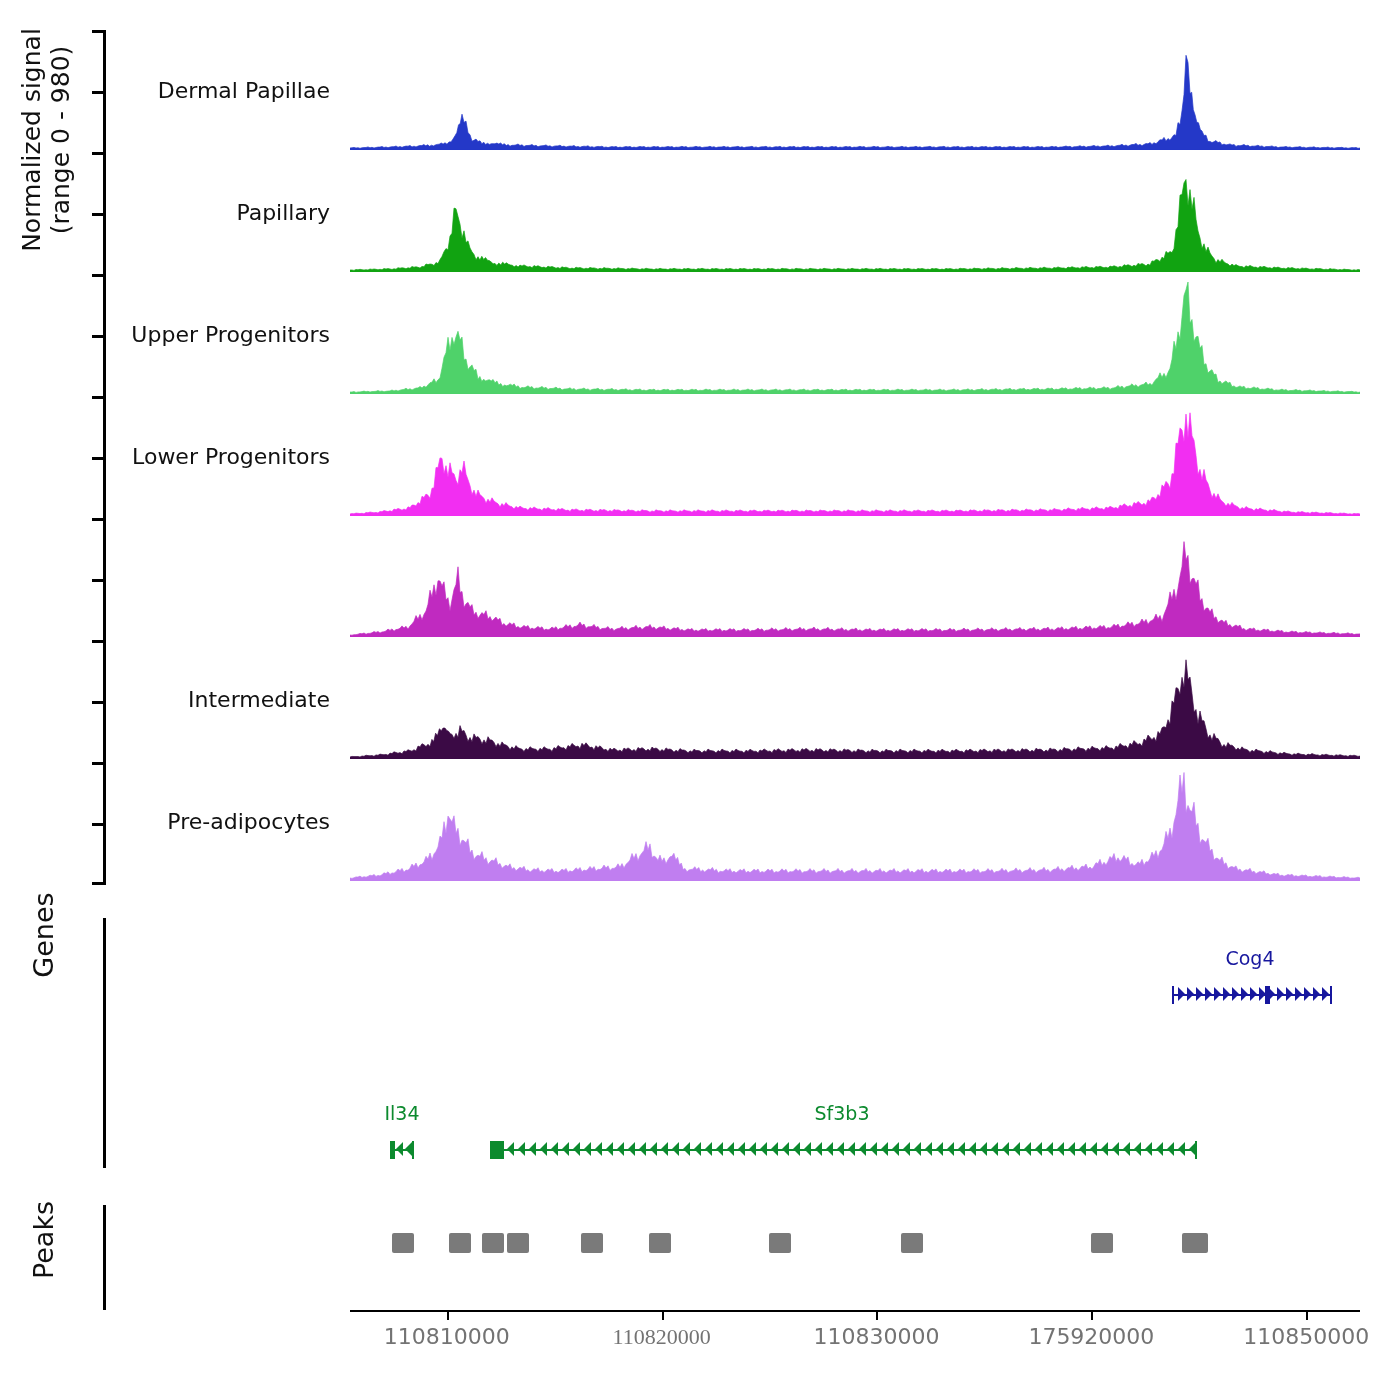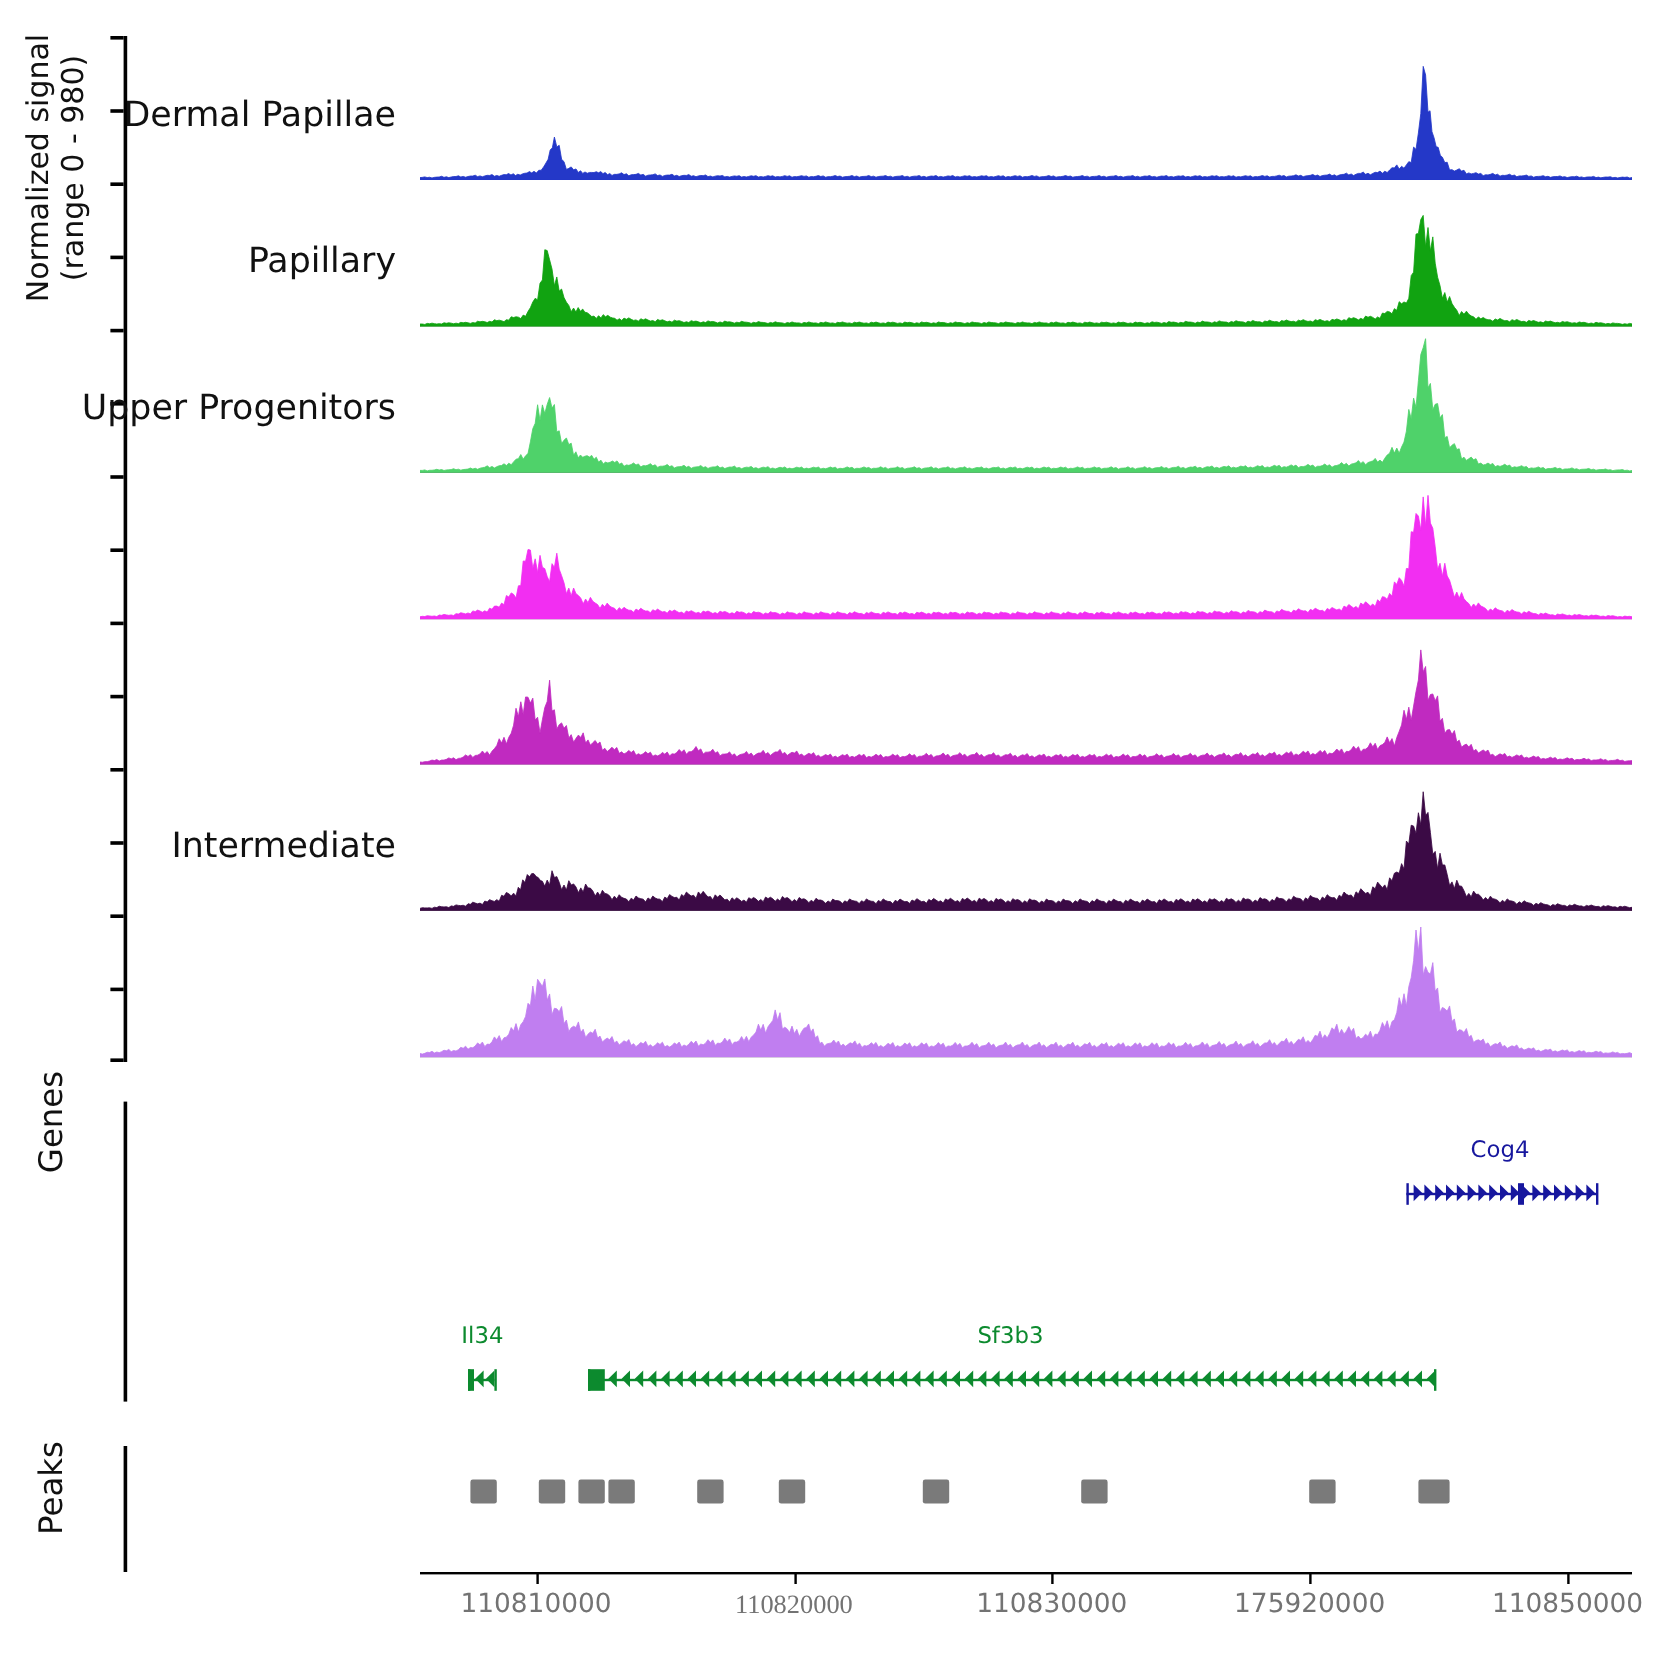--- a/index.html
+++ b/index.html
@@ -33,21 +33,21 @@
 
   
   .spine{position:absolute;background:#000;width:3px;}
   .tick{position:absolute;background:#000;height:3px;width:11px;left:-11px;}
 
   
   .track{position:absolute;left:350px;width:1010px;height:112px;}
   .track .baseline{position:absolute;left:0;right:0;bottom:0;height:1px;background:#555;}
   .track svg{position:absolute;left:0;bottom:0;width:1010px;height:112px;display:block;}
   .track-name{
-    position:absolute;font-size:29px;color:#111;white-space:nowrap;
+    position:absolute;font-size:22px;color:#111;white-space:nowrap;
     text-align:right;
   }
 
   
   .genes-panel{position:absolute;left:350px;top:905px;width:1010px;height:270px;}
   .gene-row{position:absolute;left:0;width:1010px;height:40px;}
   .gene-line{position:absolute;top:19px;height:2px;}
   .gene-exon{position:absolute;top:11px;height:18px;}
   .gene-label{position:absolute;font-size:19px;white-space:nowrap;}
 
@@ -112,20 +112,21 @@
     </div>
 
   <div class="track-name" style="left:0px;top:322px;width:330px;">Upper Progenitors</div>
   <div class="track" id="trk2" style="top:282px;">
     <div class="baseline"></div>
   <svg viewBox="0 0 1010 112" preserveAspectRatio="none">
         <path d="M 0 112 L 0 110 L 2.0 110.0 L 4.0 109.6 L 6.0 110.4 L 8.0 109.9 L 10.0 109.9 L 12.0 109.6 L 14.0 109.1 L 16.0 109.7 L 18.0 109.3 L 20.0 110.1 L 22.0 109.6 L 24.0 109.5 L 26.0 109.3 L 28.0 108.6 L 30.0 109.4 L 32.0 109.0 L 34.0 109.8 L 36.0 109.3 L 38.0 109.1 L 40.0 108.9 L 42.0 108.0 L 44.0 108.9 L 46.0 108.2 L 48.0 109.1 L 50.0 108.2 L 52.0 107.7 L 54.0 107.4 L 56.0 106.2 L 58.0 107.7 L 60.0 106.7 L 62.0 108.0 L 64.0 106.9 L 66.0 106.1 L 68.0 105.9 L 70.0 104.5 L 72.0 105.9 L 74.0 104.0 L 76.0 105.3 L 78.0 102.9 L 80.0 100.7 L 82.0 100.2 L 84.0 96.8 L 86.0 100.7 L 88.0 97.8 L 90.0 96.0 L 92.0 86.2 L 94.0 75.2 L 96.0 70.8 L 98.0 55.3 L 100.0 68.5 L 102.0 55.4 L 104.0 62.6 L 106.0 55.0 L 108.0 49.3 L 110.0 58.1 L 112.0 55.1 L 114.0 78.0 L 116.0 77.0 L 118.0 87.6 L 120.0 84.9 L 122.0 82.9 L 124.0 88.5 L 126.0 87.3 L 128.0 97.4 L 129.9 94.5 L 131.8 99.5 L 133.7 97.2 L 135.6 99.1 L 137.4 98.2 L 139.3 97.7 L 141.2 98.9 L 143.1 97.5 L 145.0 100.8 L 146.9 99.0 L 148.8 103.1 L 150.8 101.5 L 152.7 104.6 L 154.6 103.1 L 156.5 103.8 L 158.5 103.2 L 160.4 102.2 L 162.3 103.4 L 164.2 102.1 L 166.2 104.9 L 168.1 103.8 L 170.0 106.6 L 172.0 105.4 L 174.0 105.8 L 176.0 105.1 L 178.0 103.8 L 180.0 105.5 L 182.0 104.6 L 184.0 107.1 L 186.0 106.0 L 188.0 106.2 L 190.0 105.6 L 192.0 104.4 L 194.0 106.2 L 196.0 105.3 L 198.0 107.5 L 200.0 106.5 L 202.0 106.5 L 204.0 106.2 L 206.0 105.1 L 208.0 106.8 L 210.0 106.1 L 212.0 108.0 L 214.0 107.1 L 216.0 106.9 L 218.0 106.7 L 220.0 105.8 L 222.0 107.4 L 224.0 106.6 L 226.0 108.3 L 228.0 107.4 L 230.0 107.1 L 232.0 106.9 L 234.0 106.0 L 236.0 107.6 L 238.0 106.9 L 240.0 108.4 L 242.0 107.5 L 244.0 107.1 L 246.0 107.1 L 248.0 106.2 L 250.0 107.9 L 252.0 107.2 L 254.0 108.5 L 256.0 107.7 L 258.0 107.2 L 260.0 107.3 L 262.0 106.4 L 264.0 108.1 L 266.0 107.5 L 268.0 108.6 L 270.0 107.8 L 272.0 107.3 L 274.0 107.5 L 276.0 106.7 L 278.0 108.3 L 280.0 107.7 L 282.0 108.7 L 284.0 107.9 L 286.0 107.3 L 288.0 107.7 L 290.0 106.9 L 292.0 108.6 L 294.0 108.0 L 296.0 108.8 L 298.0 108.1 L 300.0 107.4 L 302.0 107.9 L 304.0 107.1 L 306.0 108.7 L 308.0 108.1 L 310.0 108.7 L 312.0 108.1 L 314.0 107.3 L 316.0 107.9 L 318.0 107.2 L 320.0 108.8 L 322.0 108.1 L 324.0 108.6 L 326.0 108.0 L 328.0 107.3 L 330.0 107.9 L 332.0 107.2 L 334.0 108.8 L 336.0 108.2 L 338.0 108.6 L 340.0 108.0 L 342.0 107.2 L 344.0 108.0 L 346.0 107.3 L 348.0 108.9 L 350.0 108.2 L 352.0 108.5 L 354.0 108.0 L 356.0 107.1 L 358.0 108.0 L 360.0 107.4 L 362.0 108.9 L 364.0 108.2 L 366.0 108.4 L 368.0 107.9 L 370.0 107.1 L 372.0 108.1 L 374.0 107.5 L 376.0 108.9 L 378.0 108.2 L 380.0 108.3 L 382.0 107.9 L 384.0 107.0 L 386.0 108.2 L 388.0 107.5 L 390.0 109.0 L 392.0 108.2 L 394.0 108.1 L 396.0 107.9 L 398.0 107.0 L 400.0 108.2 L 402.0 107.6 L 404.0 109.0 L 406.0 108.2 L 408.0 108.0 L 410.0 107.8 L 412.0 107.0 L 414.0 108.3 L 416.0 107.7 L 418.0 109.0 L 420.0 108.2 L 422.0 107.9 L 424.0 107.8 L 426.0 107.0 L 428.0 108.4 L 430.0 107.8 L 432.0 108.9 L 434.0 108.2 L 436.0 107.8 L 438.0 107.8 L 440.0 107.0 L 442.0 108.4 L 444.0 107.9 L 446.0 108.9 L 448.0 108.2 L 450.0 107.7 L 452.0 107.8 L 454.0 107.0 L 456.0 108.5 L 458.0 107.9 L 460.0 108.9 L 462.0 108.2 L 464.0 107.6 L 466.0 107.8 L 468.0 107.1 L 470.0 108.6 L 472.0 108.0 L 474.0 108.8 L 476.0 108.1 L 478.0 107.5 L 480.0 107.8 L 482.0 107.1 L 484.0 108.7 L 486.0 108.0 L 488.0 108.8 L 490.0 108.1 L 492.0 107.4 L 494.0 107.9 L 496.0 107.1 L 498.0 108.7 L 500.0 108.1 L 502.0 108.7 L 504.0 108.0 L 506.0 107.3 L 508.0 107.9 L 510.0 107.2 L 512.0 108.8 L 514.0 108.1 L 516.0 108.6 L 518.0 108.0 L 520.0 107.2 L 522.0 107.9 L 524.0 107.3 L 526.0 108.8 L 528.0 108.2 L 530.0 108.5 L 532.0 108.0 L 534.0 107.2 L 536.0 108.0 L 538.0 107.3 L 540.0 108.9 L 542.0 108.2 L 544.0 108.4 L 546.0 107.9 L 548.0 107.1 L 550.0 108.1 L 552.0 107.4 L 554.0 108.9 L 556.0 108.2 L 558.0 108.3 L 560.0 107.9 L 562.0 107.1 L 564.0 108.1 L 566.0 107.5 L 568.0 108.9 L 570.0 108.2 L 572.0 108.2 L 574.0 107.9 L 576.0 107.0 L 578.0 108.2 L 580.0 107.6 L 582.0 109.0 L 584.0 108.2 L 586.0 108.1 L 588.0 107.9 L 590.0 107.0 L 592.0 108.3 L 594.0 107.7 L 596.0 109.0 L 598.0 108.2 L 600.0 108.0 L 602.0 107.8 L 604.0 106.9 L 606.0 108.3 L 608.0 107.6 L 610.0 108.9 L 612.0 108.1 L 614.0 107.7 L 616.0 107.7 L 618.0 106.8 L 620.0 108.2 L 622.0 107.6 L 624.0 108.8 L 626.0 107.9 L 628.0 107.5 L 630.0 107.5 L 632.0 106.6 L 634.0 108.2 L 636.0 107.5 L 638.0 108.6 L 640.0 107.8 L 642.0 107.2 L 644.0 107.4 L 646.0 106.5 L 648.0 108.1 L 650.0 107.4 L 652.0 108.5 L 654.0 107.6 L 656.0 106.9 L 658.0 107.2 L 660.0 106.3 L 662.0 108.1 L 664.0 107.4 L 666.0 108.3 L 668.0 107.4 L 670.0 106.7 L 672.0 107.1 L 674.0 106.2 L 676.0 108.1 L 678.0 107.3 L 680.0 108.1 L 682.0 107.3 L 684.0 106.4 L 686.0 107.0 L 688.0 106.1 L 690.0 108.0 L 692.0 107.2 L 694.0 107.9 L 696.0 107.1 L 698.0 106.1 L 700.0 106.9 L 702.0 106.0 L 704.0 108.0 L 706.0 107.1 L 708.0 107.6 L 710.0 106.8 L 712.0 105.8 L 714.0 106.7 L 716.0 105.8 L 718.0 107.8 L 720.0 106.9 L 722.0 107.3 L 724.0 106.5 L 726.0 105.4 L 728.0 106.6 L 730.0 105.6 L 732.0 107.7 L 734.0 106.7 L 736.0 106.9 L 738.0 106.3 L 740.0 105.0 L 742.0 106.4 L 744.0 105.5 L 746.0 107.6 L 748.0 106.5 L 750.0 106.6 L 752.0 106.0 L 754.0 104.7 L 756.0 106.3 L 758.0 105.3 L 760.0 107.4 L 762.0 106.2 L 764.0 105.9 L 766.0 105.2 L 768.0 103.5 L 770.0 105.4 L 772.0 104.1 L 774.0 106.4 L 776.0 104.8 L 778.0 104.3 L 780.0 103.7 L 782.0 101.8 L 784.0 104.2 L 786.0 102.7 L 788.0 105.3 L 790.0 103.5 L 792.0 102.7 L 794.0 102.2 L 796.0 100.0 L 798.0 103.1 L 800.0 101.4 L 802.0 103.3 L 804.0 99.9 L 806.0 97.2 L 808.0 95.7 L 810.0 90.8 L 812.0 95.6 L 814.0 91.4 L 816.0 95.7 L 818.0 90.5 L 820.0 86.4 L 822.0 77.3 L 824.0 59.2 L 826.0 66.9 L 828.0 49.8 L 830.0 57.6 L 832.0 35.2 L 834.0 13.5 L 836.0 7.7 L 838.0 0.0 L 840.0 41.2 L 842.0 37.5 L 844.0 59.5 L 846.0 54.9 L 848.0 54.3 L 850.0 66.3 L 852.0 63.5 L 854.0 82.7 L 856.0 81.7 L 858.0 91.1 L 860.0 89.0 L 862.0 87.7 L 864.0 92.6 L 866.0 92.0 L 868.0 100.5 L 870.0 99.0 L 872.0 101.7 L 874.0 100.3 L 876.0 98.9 L 878.0 101.2 L 880.0 100.2 L 882.0 104.7 L 884.0 103.9 L 886.0 105.5 L 888.0 105.0 L 890.0 103.9 L 892.0 105.2 L 894.0 104.2 L 896.0 106.9 L 898.0 106.0 L 900.0 106.7 L 902.0 106.0 L 904.0 104.9 L 906.0 106.3 L 908.0 105.5 L 910.0 107.8 L 912.0 107.0 L 914.0 107.4 L 916.0 106.9 L 918.0 106.1 L 920.0 107.3 L 922.0 106.7 L 924.0 108.6 L 926.0 107.9 L 928.0 108.2 L 930.0 107.9 L 932.0 107.1 L 934.0 108.2 L 936.0 107.6 L 938.0 109.1 L 940.0 108.5 L 942.0 108.5 L 944.0 108.2 L 946.0 107.5 L 948.0 108.6 L 950.0 108.1 L 952.0 109.4 L 954.0 108.8 L 956.0 108.8 L 958.0 108.6 L 960.0 107.9 L 962.0 109.0 L 964.0 108.6 L 966.0 109.6 L 968.0 109.1 L 970.0 109.0 L 972.0 108.9 L 974.0 108.4 L 976.0 109.4 L 978.0 109.0 L 980.0 109.9 L 982.0 109.4 L 984.0 109.3 L 986.0 109.3 L 988.0 108.8 L 990.0 109.7 L 992.0 109.4 L 994.0 110.2 L 996.0 109.8 L 998.0 109.6 L 1000.0 109.6 L 1002.0 109.3 L 1004.0 110.1 L 1006.0 109.8 L 1008.0 110.4 L 1010.0 110.1 L 1010 112 Z" fill="#4fd26a" stroke="#4fd26a" stroke-width="0.7"></path>
       </svg>
     </div>
 
+  <div class="track-name" style="left:0px;top:444px;width:330px;">Lower Progenitors</div>
   <div class="track" id="trk3" style="top:404px;">
     <div class="baseline"></div>
   <svg viewBox="0 0 1010 112" preserveAspectRatio="none">
         <path d="M 0 112 L 0 110 L 2.0 109.6 L 4.0 109.8 L 6.0 109.1 L 8.0 109.3 L 10.0 109.6 L 12.0 109.3 L 14.0 109.8 L 16.0 108.5 L 18.0 108.8 L 20.0 108.0 L 22.0 108.4 L 24.0 108.8 L 26.0 108.4 L 28.0 109.0 L 30.0 107.4 L 32.0 107.7 L 34.0 106.6 L 36.0 107.1 L 38.0 107.6 L 40.0 106.8 L 42.0 107.6 L 44.0 105.1 L 46.0 105.7 L 48.0 104.4 L 50.0 105.2 L 52.0 106.2 L 54.0 105.0 L 56.0 106.1 L 58.0 102.8 L 60.0 103.7 L 62.0 101.1 L 64.0 101.1 L 66.0 102.0 L 68.0 98.6 L 70.0 99.9 L 72.0 92.3 L 74.0 93.5 L 76.0 90.1 L 78.0 91.3 L 80.0 94.4 L 82.0 84.2 L 84.0 84.0 L 86.0 63.5 L 88.0 63.7 L 90.0 53.9 L 92.0 54.4 L 94.0 69.8 L 96.0 61.7 L 98.0 73.2 L 100.0 58.8 L 102.0 68.7 L 104.0 69.9 L 106.0 76.5 L 108.0 80.7 L 110.0 65.7 L 112.0 68.9 L 114.0 57.0 L 116.0 70.3 L 118.0 75.7 L 120.0 81.7 L 122.0 90.7 L 124.0 86.1 L 126.0 92.6 L 128.0 86.0 L 130.0 90.8 L 132.0 92.3 L 134.0 94.5 L 136.0 99.2 L 138.0 95.2 L 140.0 98.2 L 142.0 93.8 L 144.0 97.1 L 146.0 98.5 L 148.0 99.8 L 150.0 103.0 L 152.0 99.6 L 154.0 101.7 L 156.0 98.6 L 158.0 101.0 L 160.0 102.2 L 162.0 102.8 L 164.0 105.1 L 166.0 102.4 L 168.0 104.1 L 170.0 102.1 L 172.0 103.6 L 174.0 104.5 L 176.0 104.6 L 178.0 106.3 L 180.0 103.6 L 182.0 104.8 L 184.0 102.9 L 186.0 104.3 L 188.0 105.2 L 190.0 105.1 L 192.0 106.6 L 194.0 104.1 L 196.0 105.2 L 198.0 103.6 L 200.0 104.9 L 202.0 105.9 L 204.0 105.6 L 206.0 107.0 L 208.0 104.6 L 210.0 105.6 L 212.0 104.4 L 214.0 105.5 L 216.0 106.6 L 218.0 106.1 L 220.0 107.4 L 222.0 105.1 L 224.0 106.0 L 226.0 104.9 L 228.0 105.9 L 230.0 107.0 L 232.0 106.3 L 234.0 107.4 L 236.0 105.2 L 238.0 106.1 L 240.0 105.2 L 242.0 106.2 L 244.0 107.3 L 246.0 106.5 L 248.0 107.5 L 250.0 105.3 L 252.0 106.2 L 254.0 105.6 L 256.0 106.4 L 258.0 107.5 L 260.0 106.6 L 262.0 107.5 L 264.0 105.4 L 266.0 106.3 L 268.0 105.9 L 270.0 106.6 L 272.0 107.8 L 274.0 106.7 L 276.0 107.6 L 278.0 105.6 L 280.0 106.5 L 282.0 106.2 L 284.0 106.8 L 286.0 108.0 L 288.0 106.8 L 290.0 107.6 L 292.0 105.7 L 294.0 106.6 L 296.0 106.5 L 298.0 107.1 L 300.0 108.2 L 302.0 106.9 L 304.0 107.7 L 306.0 105.8 L 308.0 106.7 L 310.0 106.7 L 312.0 107.1 L 314.0 108.2 L 316.0 106.8 L 318.0 107.6 L 320.0 105.8 L 322.0 106.7 L 324.0 106.9 L 326.0 107.2 L 328.0 108.2 L 330.0 106.7 L 332.0 107.5 L 334.0 105.8 L 336.0 106.7 L 338.0 107.0 L 340.0 107.2 L 342.0 108.3 L 344.0 106.6 L 346.0 107.4 L 348.0 105.8 L 350.0 106.7 L 352.0 107.1 L 354.0 107.2 L 356.0 108.3 L 358.0 106.5 L 360.0 107.3 L 362.0 105.8 L 364.0 106.7 L 366.0 107.3 L 368.0 107.2 L 370.0 108.3 L 372.0 106.4 L 374.0 107.2 L 376.0 105.9 L 378.0 106.8 L 380.0 107.4 L 382.0 107.2 L 384.0 108.2 L 386.0 106.3 L 388.0 107.1 L 390.0 105.9 L 392.0 106.8 L 394.0 107.5 L 396.0 107.2 L 398.0 108.2 L 400.0 106.2 L 402.0 107.0 L 404.0 106.0 L 406.0 106.8 L 408.0 107.7 L 410.0 107.2 L 412.0 108.1 L 414.0 106.2 L 416.0 106.9 L 418.0 106.1 L 420.0 106.9 L 422.0 107.8 L 424.0 107.1 L 426.0 108.1 L 428.0 106.1 L 430.0 106.9 L 432.0 106.2 L 434.0 106.9 L 436.0 107.9 L 438.0 107.1 L 440.0 108.0 L 442.0 106.0 L 444.0 106.8 L 446.0 106.3 L 448.0 107.0 L 450.0 108.0 L 452.0 107.0 L 454.0 107.9 L 456.0 105.9 L 458.0 106.8 L 460.0 106.4 L 462.0 107.0 L 464.0 108.1 L 466.0 107.0 L 468.0 107.8 L 470.0 105.9 L 472.0 106.7 L 474.0 106.5 L 476.0 107.1 L 478.0 108.1 L 480.0 106.9 L 482.0 107.7 L 484.0 105.9 L 486.0 106.7 L 488.0 106.6 L 490.0 107.1 L 492.0 108.2 L 494.0 106.8 L 496.0 107.6 L 498.0 105.8 L 500.0 106.7 L 502.0 106.8 L 504.0 107.1 L 506.0 108.2 L 508.0 106.8 L 510.0 107.5 L 512.0 105.8 L 514.0 106.7 L 516.0 106.9 L 518.0 107.2 L 520.0 108.3 L 522.0 106.7 L 524.0 107.4 L 526.0 105.8 L 528.0 106.7 L 530.0 107.0 L 532.0 107.2 L 534.0 108.3 L 536.0 106.6 L 538.0 107.3 L 540.0 105.8 L 542.0 106.7 L 544.0 107.2 L 546.0 107.2 L 548.0 108.3 L 550.0 106.5 L 552.0 107.2 L 554.0 105.8 L 556.0 106.7 L 558.0 107.3 L 560.0 107.2 L 562.0 108.2 L 564.0 106.4 L 566.0 107.1 L 568.0 105.9 L 570.0 106.8 L 572.0 107.5 L 574.0 107.2 L 576.0 108.2 L 578.0 106.3 L 580.0 107.0 L 582.0 105.9 L 584.0 106.8 L 586.0 107.6 L 588.0 107.2 L 590.0 108.2 L 592.0 106.2 L 594.0 107.0 L 596.0 106.0 L 598.0 106.9 L 600.0 107.7 L 602.0 107.1 L 604.0 108.1 L 606.0 106.1 L 608.0 106.8 L 610.0 106.0 L 612.0 106.8 L 614.0 107.7 L 616.0 107.0 L 618.0 107.9 L 620.0 105.8 L 622.0 106.6 L 624.0 105.9 L 626.0 106.7 L 628.0 107.7 L 630.0 106.8 L 632.0 107.7 L 634.0 105.6 L 636.0 106.4 L 638.0 105.9 L 640.0 106.6 L 642.0 107.7 L 644.0 106.6 L 646.0 107.5 L 648.0 105.3 L 650.0 106.2 L 652.0 105.8 L 654.0 106.5 L 656.0 107.7 L 658.0 106.4 L 660.0 107.3 L 662.0 105.1 L 664.0 106.0 L 666.0 105.8 L 668.0 106.4 L 670.0 107.6 L 672.0 106.2 L 674.0 107.0 L 676.0 104.9 L 678.0 105.9 L 680.0 105.8 L 682.0 106.3 L 684.0 107.6 L 686.0 105.9 L 688.0 106.8 L 690.0 104.7 L 692.0 105.7 L 694.0 105.8 L 696.0 106.2 L 698.0 107.5 L 700.0 105.7 L 702.0 106.5 L 704.0 104.4 L 706.0 105.4 L 708.0 105.7 L 710.0 105.9 L 712.0 107.2 L 714.0 105.1 L 716.0 106.0 L 718.0 103.8 L 720.0 104.9 L 722.0 105.4 L 724.0 105.5 L 726.0 106.9 L 728.0 104.4 L 730.0 105.4 L 732.0 103.3 L 734.0 104.5 L 736.0 105.1 L 738.0 105.0 L 740.0 106.5 L 742.0 103.8 L 744.0 104.8 L 746.0 102.8 L 748.0 104.0 L 750.0 104.9 L 752.0 104.6 L 754.0 106.1 L 756.0 103.1 L 758.0 104.2 L 760.0 102.3 L 762.0 103.3 L 764.0 104.3 L 766.0 103.5 L 768.0 105.0 L 770.0 101.1 L 772.0 102.2 L 774.0 99.8 L 776.0 101.2 L 778.0 102.7 L 780.0 101.4 L 782.0 103.3 L 784.0 98.5 L 786.0 100.0 L 788.0 97.5 L 790.0 99.2 L 792.0 101.1 L 794.0 99.3 L 796.0 101.5 L 798.0 95.8 L 800.0 97.6 L 802.0 93.2 L 804.0 93.7 L 806.0 95.5 L 808.0 90.5 L 810.0 92.8 L 812.0 80.9 L 814.0 83.0 L 816.0 77.4 L 818.0 79.7 L 820.0 84.5 L 822.0 69.7 L 824.0 69.9 L 826.0 39.1 L 828.0 39.6 L 830.0 23.9 L 832.0 26.1 L 834.0 37.7 L 836.0 10.1 L 838.0 34.3 L 840.0 8.8 L 842.0 31.9 L 844.0 36.2 L 846.0 51.6 L 848.0 70.5 L 850.0 65.4 L 852.0 76.2 L 854.0 65.4 L 856.0 76.0 L 858.0 79.6 L 860.0 86.5 L 862.0 93.7 L 864.0 89.4 L 866.0 94.6 L 868.0 89.8 L 870.0 95.0 L 872.0 97.3 L 874.0 99.0 L 876.0 102.3 L 878.0 99.3 L 880.0 101.7 L 882.0 98.4 L 884.0 101.0 L 886.0 101.9 L 888.0 103.1 L 890.0 105.6 L 892.0 103.5 L 894.0 104.9 L 896.0 102.5 L 898.0 104.0 L 900.0 104.7 L 902.0 105.1 L 904.0 106.8 L 906.0 104.6 L 908.0 105.8 L 910.0 104.0 L 912.0 105.3 L 914.0 106.0 L 916.0 106.2 L 918.0 107.6 L 920.0 105.8 L 922.0 106.8 L 924.0 105.4 L 926.0 106.6 L 928.0 107.3 L 930.0 107.4 L 932.0 108.5 L 934.0 107.0 L 936.0 107.8 L 938.0 106.9 L 940.0 107.8 L 942.0 108.4 L 944.0 108.3 L 946.0 109.1 L 948.0 107.7 L 950.0 108.3 L 952.0 107.6 L 954.0 108.3 L 956.0 108.9 L 958.0 108.6 L 960.0 109.4 L 962.0 108.1 L 964.0 108.7 L 966.0 108.1 L 968.0 108.7 L 970.0 109.3 L 972.0 109.0 L 974.0 109.6 L 976.0 108.5 L 978.0 109.0 L 980.0 108.6 L 982.0 109.1 L 984.0 109.7 L 986.0 109.4 L 988.0 109.9 L 990.0 109.0 L 992.0 109.4 L 994.0 109.1 L 996.0 109.6 L 998.0 110.1 L 1000.0 109.8 L 1002.0 110.2 L 1004.0 109.4 L 1006.0 109.8 L 1008.0 109.6 L 1010.0 110.0 L 1010 112 Z" fill="#f22ef2" stroke="#f22ef2" stroke-width="0.7"></path>
       </svg>
     </div>
 
   <div class="track" id="trk4" style="top:525px;">
     <div class="baseline"></div>
   <svg viewBox="0 0 1010 112" preserveAspectRatio="none">
@@ -134,20 +135,21 @@
     </div>
 
   <div class="track-name" style="left:0px;top:687px;width:330px;">Intermediate</div>
   <div class="track" id="trk5" style="top:647px;">
     <div class="baseline"></div>
   <svg viewBox="0 0 1010 112" preserveAspectRatio="none">
         <path d="M 0 112 L 0 110 L 2.0 109.4 L 4.0 109.6 L 6.0 109.6 L 8.0 109.5 L 10.0 110.0 L 12.0 109.0 L 14.0 109.3 L 16.0 108.2 L 18.0 108.6 L 20.0 108.8 L 22.0 108.6 L 24.0 109.3 L 26.0 107.9 L 28.0 108.3 L 30.0 107.1 L 32.0 107.5 L 34.0 107.7 L 36.0 107.4 L 38.0 108.2 L 40.0 106.1 L 42.0 106.6 L 44.0 104.8 L 46.0 105.5 L 48.0 106.2 L 50.0 105.6 L 52.0 106.8 L 54.0 103.9 L 56.0 104.6 L 58.0 102.7 L 60.0 103.6 L 62.0 104.2 L 64.0 102.7 L 66.0 104.1 L 68.0 99.1 L 70.0 99.9 L 72.0 96.7 L 74.0 97.8 L 76.0 99.6 L 78.0 97.3 L 80.0 99.6 L 81.9 92.4 L 83.8 94.5 L 85.6 86.2 L 87.5 88.5 L 89.4 81.8 L 91.3 83.7 L 93.1 81.0 L 95.0 81.1 L 96.8 83.5 L 98.5 84.3 L 100.3 86.7 L 102.0 87.4 L 104.0 91.6 L 106.0 86.4 L 108.0 90.4 L 110.0 78.6 L 112.0 84.3 L 114.0 83.5 L 116.0 88.2 L 118.0 94.5 L 120.0 90.5 L 122.0 94.7 L 124.0 86.9 L 126.0 90.5 L 128.0 89.6 L 130.0 92.2 L 132.0 96.9 L 134.0 92.9 L 136.0 96.4 L 138.0 89.7 L 140.0 92.9 L 142.0 93.1 L 144.0 95.4 L 146.0 99.7 L 148.0 96.4 L 150.0 99.4 L 152.0 94.9 L 154.0 97.5 L 156.0 98.0 L 158.0 99.5 L 160.0 102.8 L 162.0 99.8 L 164.0 102.1 L 166.0 98.6 L 168.0 100.8 L 170.0 101.6 L 172.0 102.2 L 174.0 104.5 L 176.0 101.5 L 178.0 103.0 L 180.0 99.7 L 182.0 101.3 L 184.0 101.9 L 186.0 102.3 L 188.0 104.6 L 190.0 101.3 L 192.0 102.8 L 194.0 99.7 L 196.0 101.3 L 198.0 102.2 L 200.0 102.3 L 202.0 104.4 L 204.0 100.6 L 206.0 101.9 L 208.0 98.5 L 210.0 100.0 L 212.0 101.0 L 214.0 100.7 L 216.0 103.1 L 218.0 98.5 L 220.0 100.0 L 222.0 96.4 L 224.0 98.2 L 226.0 99.7 L 228.0 99.0 L 230.0 101.7 L 232.0 96.3 L 234.0 98.6 L 236.0 95.8 L 238.0 98.3 L 240.0 100.6 L 242.0 100.1 L 244.0 102.9 L 246.0 98.7 L 248.0 100.7 L 250.0 98.8 L 252.0 100.8 L 254.0 102.9 L 256.0 102.3 L 258.0 104.6 L 260.0 101.2 L 262.0 102.9 L 264.0 101.2 L 266.0 102.5 L 268.0 104.2 L 270.0 103.0 L 272.0 104.8 L 274.0 101.1 L 276.0 102.4 L 278.0 100.9 L 280.0 102.2 L 282.0 104.1 L 284.0 102.6 L 286.0 104.4 L 288.0 100.5 L 290.0 101.9 L 292.0 100.7 L 294.0 102.0 L 296.0 104.0 L 298.0 102.2 L 300.0 103.9 L 302.0 100.1 L 304.0 101.7 L 306.0 101.0 L 308.0 102.3 L 310.0 104.5 L 312.0 102.6 L 314.0 104.3 L 316.0 100.9 L 318.0 102.4 L 320.0 102.0 L 322.0 103.1 L 324.0 105.2 L 326.0 103.2 L 328.0 104.7 L 330.0 101.6 L 332.0 103.1 L 334.0 103.0 L 336.0 103.9 L 338.0 105.8 L 340.0 103.8 L 342.0 105.1 L 344.0 102.2 L 346.0 103.5 L 348.0 103.5 L 350.0 104.1 L 352.0 106.0 L 354.0 103.7 L 356.0 104.9 L 358.0 102.1 L 360.0 103.4 L 362.0 103.8 L 364.0 104.2 L 366.0 106.0 L 368.0 103.6 L 370.0 104.8 L 372.0 102.1 L 374.0 103.4 L 376.0 104.0 L 378.0 104.2 L 380.0 106.1 L 382.0 103.4 L 384.0 104.6 L 386.0 102.1 L 388.0 103.5 L 390.0 104.2 L 392.0 104.3 L 394.0 106.1 L 396.0 103.3 L 398.0 104.4 L 400.0 102.2 L 402.0 103.5 L 404.0 104.4 L 406.0 104.2 L 408.0 105.9 L 410.0 103.0 L 412.0 104.1 L 414.0 101.9 L 416.0 103.2 L 418.0 104.4 L 420.0 104.0 L 422.0 105.7 L 424.0 102.5 L 426.0 103.7 L 428.0 101.7 L 430.0 103.1 L 432.0 104.4 L 434.0 103.7 L 436.0 105.5 L 438.0 102.1 L 440.0 103.3 L 442.0 101.6 L 444.0 102.9 L 446.0 104.4 L 448.0 103.5 L 450.0 105.2 L 452.0 101.7 L 454.0 103.0 L 456.0 101.4 L 458.0 102.7 L 460.0 104.4 L 462.0 103.3 L 464.0 105.0 L 466.0 101.5 L 468.0 102.9 L 470.0 101.7 L 472.0 103.0 L 474.0 104.8 L 476.0 103.4 L 478.0 105.1 L 480.0 101.7 L 482.0 103.0 L 484.0 102.1 L 486.0 103.3 L 488.0 105.2 L 490.0 103.6 L 492.0 105.1 L 494.0 101.9 L 496.0 103.2 L 498.0 102.6 L 500.0 103.6 L 502.0 105.5 L 504.0 103.7 L 506.0 105.2 L 508.0 102.0 L 510.0 103.3 L 512.0 103.1 L 514.0 103.9 L 516.0 105.8 L 518.0 103.8 L 520.0 105.2 L 522.0 102.2 L 524.0 103.5 L 526.0 103.4 L 528.0 104.1 L 530.0 105.9 L 532.0 103.8 L 534.0 105.0 L 536.0 102.2 L 538.0 103.5 L 540.0 103.6 L 542.0 104.1 L 544.0 106.0 L 546.0 103.6 L 548.0 104.9 L 550.0 102.1 L 552.0 103.4 L 554.0 103.8 L 556.0 104.2 L 558.0 106.0 L 560.0 103.5 L 562.0 104.7 L 564.0 102.1 L 566.0 103.4 L 568.0 104.1 L 570.0 104.2 L 572.0 106.1 L 574.0 103.4 L 576.0 104.5 L 578.0 102.2 L 580.0 103.5 L 582.0 104.3 L 584.0 104.3 L 586.0 106.1 L 588.0 103.2 L 590.0 104.4 L 592.0 102.2 L 594.0 103.5 L 596.0 104.5 L 598.0 104.3 L 600.0 106.0 L 602.0 103.1 L 604.0 104.2 L 606.0 102.2 L 608.0 103.5 L 610.0 104.6 L 612.0 104.2 L 614.0 105.9 L 616.0 102.8 L 618.0 103.9 L 620.0 102.1 L 622.0 103.4 L 624.0 104.7 L 626.0 104.0 L 628.0 105.7 L 630.0 102.5 L 632.0 103.6 L 634.0 102.0 L 636.0 103.3 L 638.0 104.8 L 640.0 103.8 L 642.0 105.5 L 644.0 102.2 L 646.0 103.4 L 648.0 102.0 L 650.0 103.2 L 652.0 104.9 L 654.0 103.7 L 656.0 105.3 L 658.0 101.9 L 660.0 103.1 L 662.0 102.0 L 664.0 103.2 L 666.0 104.9 L 668.0 103.5 L 670.0 105.0 L 672.0 101.6 L 674.0 102.9 L 676.0 102.0 L 678.0 103.1 L 680.0 105.0 L 682.0 103.2 L 684.0 104.8 L 686.0 101.3 L 688.0 102.6 L 690.0 102.1 L 692.0 103.0 L 694.0 105.0 L 696.0 103.0 L 698.0 104.5 L 700.0 101.0 L 702.0 102.4 L 704.0 102.0 L 706.0 102.8 L 708.0 104.9 L 710.0 102.5 L 712.0 103.9 L 714.0 100.4 L 716.0 101.8 L 718.0 101.8 L 720.0 102.5 L 722.0 104.6 L 724.0 101.9 L 726.0 103.3 L 728.0 99.8 L 730.0 101.3 L 732.0 101.6 L 734.0 102.1 L 736.0 104.4 L 738.0 101.2 L 740.0 102.7 L 742.0 99.2 L 744.0 100.8 L 746.0 101.4 L 748.0 101.7 L 750.0 104.1 L 752.0 100.5 L 754.0 102.1 L 756.0 98.6 L 758.0 100.3 L 760.0 101.2 L 762.0 101.0 L 764.0 103.3 L 766.0 99.0 L 768.0 100.4 L 770.0 96.4 L 772.0 98.2 L 774.0 99.3 L 776.0 98.8 L 778.0 101.6 L 780.0 96.2 L 782.0 97.9 L 784.0 93.6 L 786.0 95.7 L 788.0 97.5 L 790.0 96.6 L 792.0 99.3 L 794.0 92.0 L 796.0 93.7 L 798.0 88.1 L 800.0 90.4 L 802.0 92.7 L 804.0 90.4 L 806.0 94.4 L 808.0 84.5 L 810.0 87.0 L 812.0 80.7 L 814.0 79.7 L 816.0 80.8 L 818.0 72.7 L 820.0 77.2 L 822.0 53.9 L 824.0 56.2 L 826.0 40.7 L 828.0 41.4 L 830.0 47.5 L 832.0 30.3 L 834.0 40.4 L 836.0 12.8 L 838.0 32.6 L 840.0 30.0 L 842.0 46.7 L 844.0 64.9 L 846.0 62.5 L 848.0 77.1 L 850.0 64.0 L 852.0 73.8 L 854.0 73.8 L 856.0 81.8 L 858.0 91.0 L 860.0 87.9 L 862.0 93.5 L 864.0 86.5 L 866.0 91.3 L 868.0 91.5 L 870.0 95.3 L 872.0 100.2 L 874.0 97.5 L 876.0 100.4 L 878.0 95.6 L 880.0 98.3 L 882.0 98.2 L 884.0 100.0 L 886.0 103.1 L 888.0 100.9 L 890.0 103.1 L 892.0 99.8 L 894.0 101.9 L 896.0 102.3 L 898.0 103.3 L 900.0 105.4 L 902.0 103.3 L 904.0 104.8 L 906.0 102.1 L 908.0 103.6 L 910.0 103.9 L 912.0 104.6 L 914.0 106.5 L 916.0 104.5 L 918.0 105.8 L 920.0 103.6 L 922.0 104.9 L 924.0 105.4 L 926.0 105.9 L 928.0 107.5 L 930.0 105.8 L 932.0 106.8 L 934.0 105.2 L 936.0 106.3 L 938.0 106.8 L 940.0 107.1 L 942.0 108.3 L 944.0 106.8 L 946.0 107.5 L 948.0 106.1 L 950.0 107.0 L 952.0 107.5 L 954.0 107.5 L 956.0 108.6 L 958.0 107.1 L 960.0 107.8 L 962.0 106.6 L 964.0 107.4 L 966.0 108.0 L 968.0 107.9 L 970.0 108.9 L 972.0 107.5 L 974.0 108.1 L 976.0 107.2 L 978.0 107.9 L 980.0 108.5 L 982.0 108.3 L 984.0 109.2 L 986.0 107.8 L 988.0 108.4 L 990.0 107.7 L 992.0 108.3 L 994.0 108.9 L 996.0 108.7 L 998.0 109.5 L 1000.0 108.2 L 1002.0 108.8 L 1004.0 108.2 L 1006.0 108.8 L 1008.0 109.4 L 1010.0 109.1 L 1010 112 Z" fill="#3b0a45" stroke="#3b0a45" stroke-width="0.7"></path>
       </svg>
     </div>
 
+  <div class="track-name" style="left:0px;top:809px;width:330px;">Pre-adipocytes</div>
   <div class="track" id="trk6" style="top:769px;">
     <div class="baseline"></div>
   <svg viewBox="0 0 1010 112" preserveAspectRatio="none">
         <path d="M 0 112 L 0 109 L 2.0 109.4 L 4.0 108.8 L 6.0 107.9 L 8.0 108.1 L 10.0 107.1 L 12.0 108.5 L 14.0 107.7 L 16.0 108.2 L 18.0 107.4 L 20.0 106.2 L 22.0 106.7 L 24.0 105.5 L 26.0 107.4 L 28.0 106.4 L 30.0 106.9 L 32.0 105.7 L 34.0 103.8 L 36.0 104.6 L 38.0 102.8 L 40.0 105.4 L 42.0 103.9 L 44.0 104.2 L 46.0 102.7 L 48.0 100.1 L 50.0 101.7 L 52.0 99.4 L 54.0 103.2 L 56.0 101.1 L 58.0 101.3 L 60.0 99.2 L 62.0 95.1 L 64.0 97.5 L 66.0 94.0 L 68.0 99.1 L 70.0 95.8 L 72.0 95.3 L 74.0 92.9 L 76.0 87.3 L 78.0 90.2 L 80.0 84.0 L 82.0 91.1 L 84.0 84.9 L 86.0 82.4 L 88.0 78.0 L 90.0 67.1 L 92.0 69.1 L 94.0 52.7 L 96.0 64.5 L 98.0 47.1 L 100.0 50.1 L 102.0 53.0 L 104.0 46.8 L 106.0 64.6 L 108.0 59.3 L 110.0 76.6 L 112.0 71.2 L 114.0 71.7 L 116.0 74.1 L 118.0 69.8 L 120.0 84.1 L 122.0 81.0 L 124.0 90.7 L 126.0 87.5 L 128.0 86.2 L 130.0 87.3 L 132.0 82.6 L 134.0 91.3 L 136.0 88.7 L 138.0 95.5 L 140.0 92.8 L 142.0 91.0 L 144.0 92.1 L 146.0 88.7 L 148.0 96.1 L 150.0 94.4 L 152.0 99.3 L 154.0 97.5 L 156.0 96.1 L 158.0 97.5 L 160.0 94.8 L 162.0 100.2 L 164.0 98.6 L 166.0 101.8 L 168.0 100.1 L 170.0 98.3 L 172.0 99.5 L 174.0 97.3 L 176.0 102.1 L 178.0 100.7 L 180.0 103.2 L 182.0 101.6 L 184.0 99.7 L 186.0 100.9 L 188.0 98.7 L 190.0 103.0 L 192.0 101.6 L 194.0 103.4 L 196.0 102.0 L 198.0 100.0 L 200.0 101.4 L 202.0 99.5 L 204.0 103.5 L 206.0 102.2 L 208.0 103.6 L 210.0 102.3 L 212.0 100.1 L 214.0 101.5 L 216.0 99.4 L 218.0 103.4 L 220.0 101.8 L 222.0 102.8 L 224.0 101.3 L 226.0 98.8 L 228.0 100.7 L 230.0 98.5 L 232.0 102.8 L 234.0 101.0 L 236.0 101.7 L 238.0 100.3 L 240.0 97.4 L 242.0 99.9 L 244.0 97.6 L 246.0 102.2 L 248.0 100.2 L 250.0 100.6 L 252.0 99.3 L 254.0 96.1 L 256.0 99.1 L 258.0 96.8 L 260.0 101.6 L 262.0 99.4 L 264.0 99.4 L 266.0 98.2 L 268.0 94.8 L 270.0 98.4 L 272.0 94.6 L 274.0 99.1 L 276.0 95.3 L 278.0 93.6 L 280.0 91.1 L 282.0 84.5 L 284.0 89.6 L 286.0 84.6 L 288.0 92.0 L 290.0 86.7 L 292.0 84.0 L 294.0 81.4 L 296.0 72.6 L 298.0 81.2 L 300.0 74.9 L 302.0 88.5 L 304.0 87.0 L 306.0 88.4 L 308.0 91.5 L 310.0 86.1 L 312.0 92.4 L 314.0 88.8 L 316.0 94.8 L 318.0 90.8 L 320.0 87.8 L 322.0 87.3 L 323.9 84.3 L 325.7 91.1 L 327.6 88.4 L 329.4 96.0 L 331.3 94.1 L 333.1 100.6 L 335.0 99.5 L 337.0 102.8 L 338.9 101.0 L 340.9 100.5 L 342.8 100.2 L 344.8 97.7 L 346.7 100.6 L 348.7 98.5 L 350.7 102.8 L 352.6 101.1 L 354.6 102.9 L 356.5 101.5 L 358.5 100.0 L 360.4 100.8 L 362.4 98.4 L 364.3 102.0 L 366.3 100.3 L 368.3 103.9 L 370.2 102.3 L 372.2 102.7 L 374.1 101.9 L 376.1 99.9 L 378.0 101.7 L 380.0 99.7 L 382.0 103.6 L 384.0 102.2 L 386.0 103.8 L 388.0 102.4 L 390.0 100.4 L 392.0 101.8 L 394.0 99.8 L 396.0 103.8 L 398.0 102.3 L 400.0 103.6 L 402.0 102.3 L 404.0 100.2 L 406.0 101.8 L 408.0 100.0 L 410.0 103.9 L 412.0 102.5 L 414.0 103.4 L 416.0 102.2 L 418.0 100.0 L 420.0 101.9 L 422.0 100.2 L 424.0 104.0 L 426.0 102.6 L 428.0 103.2 L 430.0 102.1 L 432.0 99.8 L 434.0 102.1 L 436.0 100.3 L 438.0 104.1 L 440.0 102.6 L 442.0 102.9 L 444.0 102.0 L 446.0 99.7 L 448.0 102.2 L 450.0 100.5 L 452.0 104.2 L 454.0 102.7 L 456.0 102.7 L 458.0 101.9 L 460.0 99.6 L 462.0 102.3 L 464.0 100.7 L 466.0 104.3 L 468.0 102.7 L 470.0 102.4 L 472.0 101.8 L 474.0 99.5 L 476.0 102.5 L 478.0 101.0 L 480.0 104.3 L 482.0 102.7 L 484.0 102.1 L 486.0 101.8 L 488.0 99.4 L 490.0 102.6 L 492.0 101.2 L 494.0 104.3 L 496.0 102.7 L 498.0 101.8 L 500.0 101.7 L 502.0 99.4 L 504.0 102.8 L 506.0 101.4 L 508.0 104.3 L 510.0 102.7 L 512.0 101.6 L 514.0 101.7 L 516.0 99.4 L 518.0 103.0 L 520.0 101.6 L 522.0 104.2 L 524.0 102.7 L 526.0 101.3 L 528.0 101.7 L 530.0 99.5 L 532.0 103.2 L 534.0 101.8 L 536.0 104.1 L 538.0 102.6 L 540.0 101.0 L 542.0 101.7 L 544.0 99.5 L 546.0 103.3 L 548.0 101.9 L 550.0 104.0 L 552.0 102.5 L 554.0 100.8 L 556.0 101.7 L 558.0 99.6 L 560.0 103.5 L 562.0 102.1 L 564.0 103.9 L 566.0 102.4 L 568.0 100.5 L 570.0 101.7 L 572.0 99.7 L 574.0 103.7 L 576.0 102.3 L 578.0 103.7 L 580.0 102.3 L 582.0 100.3 L 584.0 101.8 L 586.0 99.9 L 588.0 103.8 L 590.0 102.4 L 592.0 103.5 L 594.0 102.3 L 596.0 100.1 L 598.0 101.9 L 600.0 100.0 L 602.0 104.0 L 604.0 102.5 L 606.0 103.3 L 608.0 102.2 L 610.0 99.9 L 612.0 102.0 L 614.0 100.2 L 616.0 104.1 L 618.0 102.6 L 620.0 103.1 L 622.0 102.1 L 624.0 99.7 L 626.0 102.1 L 628.0 100.4 L 630.0 104.2 L 632.0 102.7 L 634.0 102.8 L 636.0 102.0 L 638.0 99.6 L 640.0 102.2 L 642.0 100.6 L 644.0 104.2 L 646.0 102.6 L 648.0 102.4 L 650.0 101.7 L 652.0 99.3 L 654.0 102.2 L 656.0 100.5 L 658.0 104.1 L 660.0 102.4 L 662.0 101.9 L 664.0 101.4 L 666.0 98.9 L 668.0 102.1 L 670.0 100.5 L 672.0 103.9 L 674.0 102.2 L 676.0 101.4 L 678.0 101.1 L 680.0 98.6 L 682.0 102.1 L 684.0 100.5 L 686.0 103.7 L 688.0 102.0 L 690.0 100.9 L 692.0 100.8 L 694.0 98.3 L 696.0 102.0 L 698.0 100.4 L 700.0 103.5 L 702.0 101.6 L 704.0 100.1 L 706.0 100.2 L 708.0 97.4 L 710.0 101.5 L 712.0 99.7 L 714.0 102.6 L 716.0 100.6 L 718.0 98.6 L 720.0 99.1 L 722.0 96.2 L 724.0 100.8 L 726.0 98.8 L 728.0 101.6 L 730.0 99.5 L 732.0 97.1 L 734.0 98.0 L 736.0 95.0 L 738.0 100.1 L 740.0 98.0 L 742.0 100.2 L 744.0 97.3 L 746.0 93.7 L 748.0 94.7 L 750.0 90.3 L 752.0 96.6 L 754.0 93.3 L 756.0 95.9 L 758.0 92.4 L 760.0 87.5 L 762.0 89.6 L 764.0 84.5 L 766.0 92.7 L 768.0 88.8 L 770.0 92.6 L 772.0 90.3 L 774.0 86.5 L 776.0 90.8 L 778.0 87.9 L 780.0 96.4 L 782.0 94.4 L 784.0 96.9 L 786.0 95.6 L 788.0 92.8 L 790.0 94.7 L 792.0 90.3 L 794.0 96.5 L 796.0 92.7 L 798.0 93.1 L 800.0 89.6 L 802.0 83.1 L 804.0 87.2 L 806.0 81.6 L 808.0 89.2 L 810.0 82.3 L 812.0 80.8 L 814.0 74.7 L 816.0 62.4 L 818.0 69.5 L 820.0 59.1 L 822.0 69.5 L 824.0 53.3 L 826.0 45.7 L 828.0 31.5 L 830.0 6.0 L 832.0 23.9 L 834.0 3.5 L 836.0 43.4 L 838.0 36.5 L 840.0 41.4 L 842.0 42.6 L 844.0 33.2 L 846.0 57.0 L 848.0 54.3 L 850.0 74.7 L 852.0 70.5 L 854.0 71.6 L 856.0 73.6 L 858.0 69.3 L 860.0 82.2 L 862.0 80.1 L 864.0 91.2 L 866.0 89.1 L 868.0 89.5 L 870.0 91.5 L 872.0 88.1 L 874.0 95.4 L 876.0 93.8 L 878.0 99.7 L 880.0 98.1 L 882.0 97.5 L 884.0 98.6 L 886.0 96.9 L 888.0 101.4 L 890.0 100.0 L 892.0 103.3 L 894.0 101.8 L 896.0 100.7 L 898.0 101.3 L 900.0 99.3 L 902.0 103.3 L 904.0 102.2 L 906.0 104.7 L 908.0 103.5 L 910.0 102.5 L 912.0 103.3 L 914.0 101.8 L 916.0 105.1 L 918.0 104.3 L 920.0 106.1 L 922.0 105.3 L 924.0 104.4 L 926.0 105.3 L 928.0 104.2 L 930.0 106.9 L 932.0 106.1 L 934.0 107.3 L 936.0 106.5 L 938.0 105.5 L 940.0 106.2 L 942.0 105.2 L 944.0 107.4 L 946.0 106.7 L 948.0 107.6 L 950.0 106.9 L 952.0 106.0 L 954.0 106.8 L 956.0 105.9 L 958.0 107.9 L 960.0 107.3 L 962.0 108.0 L 964.0 107.4 L 966.0 106.5 L 968.0 107.4 L 970.0 106.6 L 972.0 108.4 L 974.0 107.9 L 976.0 108.3 L 978.0 107.9 L 980.0 107.0 L 982.0 107.9 L 984.0 107.3 L 986.0 108.9 L 988.0 108.4 L 990.0 108.7 L 992.0 108.4 L 994.0 107.6 L 996.0 108.5 L 998.0 108.0 L 1000.0 109.3 L 1002.0 108.9 L 1004.0 109.1 L 1006.0 108.8 L 1008.0 108.2 L 1010.0 109.1 L 1010 112 Z" fill="#c07ef0" stroke="#c07ef0" stroke-width="0.7"></path>
       </svg>
     </div>
 
   <div class="genes-panel" id="genes-panel">
       <div class="gene-label" style="left: 900px; top: 42px; color: rgb(23, 23, 158); transform: translateX(-50%);">Cog4</div>
       <div class="gene-row" style="top: 70px;">

